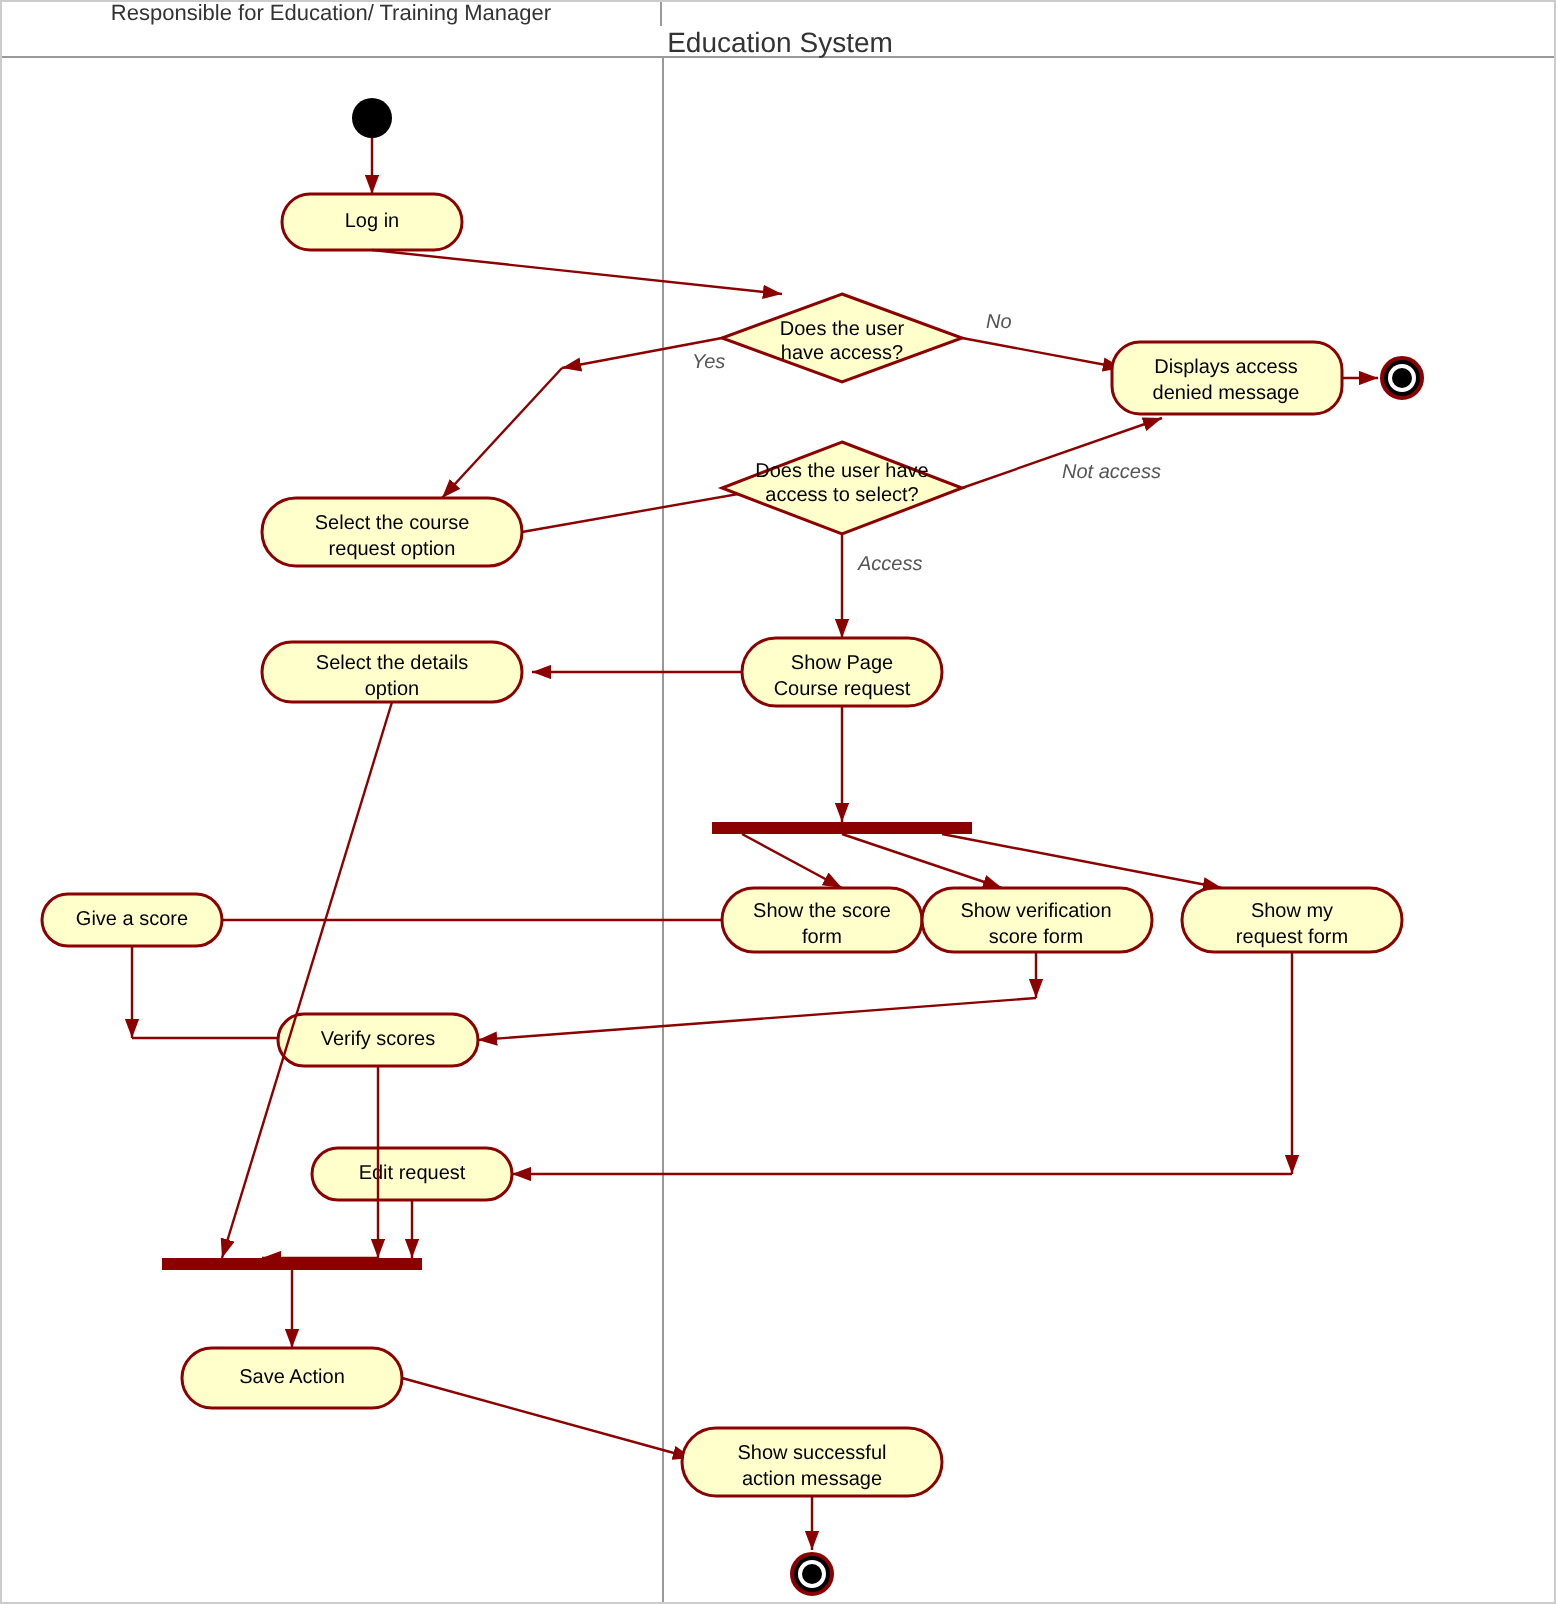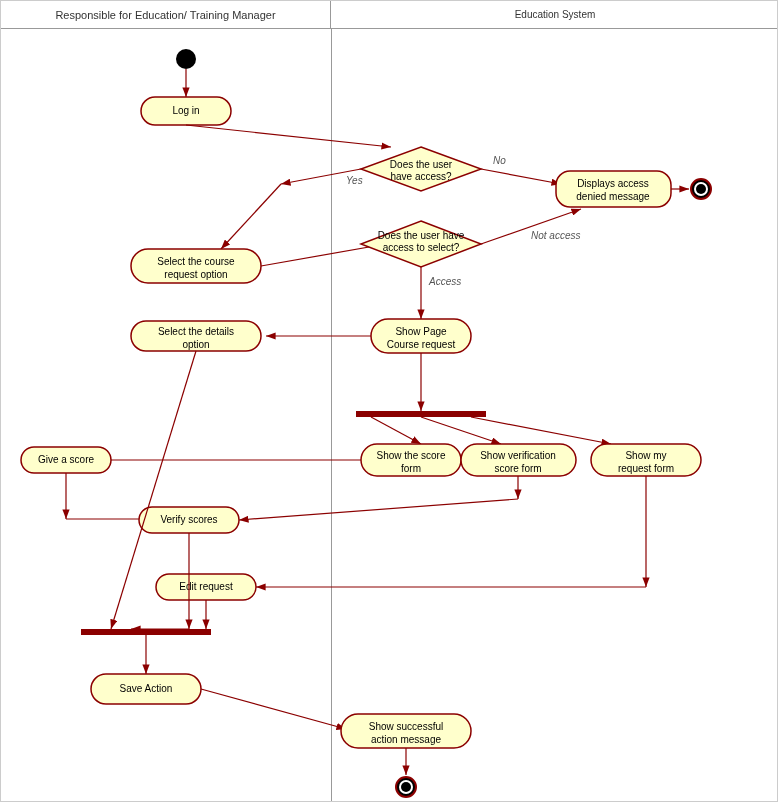--- a/index.html
+++ b/index.html
@@ -16,38 +16,39 @@
 
     .header {
       display: flex;
       border-bottom: 1px solid #999;
       height: 28px;
       position: absolute;
       top: 0;
       left: 0;
       width: 778px;
       z-index: 10;
+      flex-direction: column;
     }
 
     .header-left {
       width: 330px;
       border-right: 1px solid #999;
       display: flex;
       align-items: center;
       justify-content: center;
       font-size: 11px;
       color: #333;
     }
 
     .header-right {
       flex: 1;
       display: flex;
       align-items: center;
       justify-content: center;
-      font-size: 10px;
+      font-size: 14px;
       color: #333;
     }
 
     .divider-vertical {
       position: absolute;
       top: 28px;
       left: 330px;
       width: 1px;
       height: 774px;
       background: #999;

